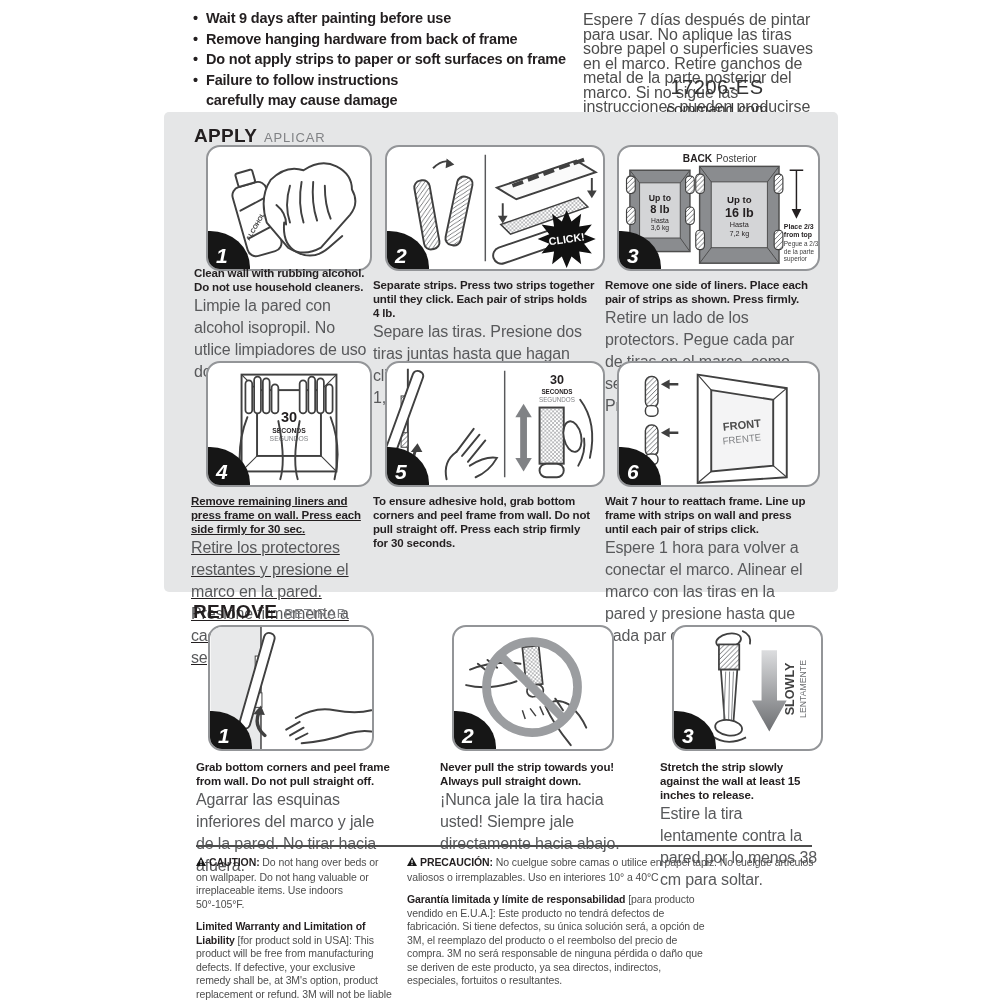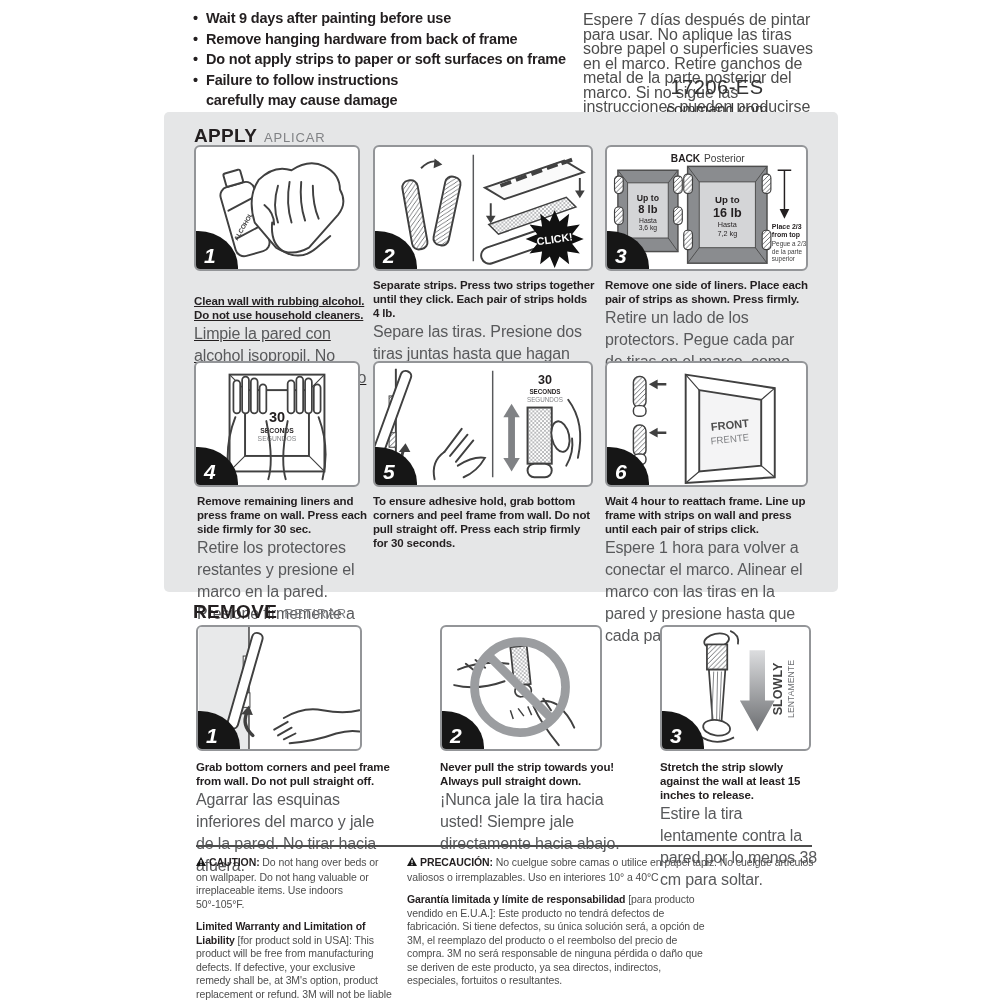--- a/index.html
+++ b/index.html
@@ -11,21 +11,21 @@
   .bullets li::before{content:"•";position:absolute;left:0;top:0;}
   .bullets li:last-child{max-width:238px;}
   .es-intro{position:absolute;left:583px;top:13px;width:245px;font-size:16px;line-height:14.5px;color:#4d4d4d;letter-spacing:-0.1px;}
   .code-block{position:absolute;left:608px;top:76px;width:218px;text-align:center;color:#333;}
   .code-block .code{font-size:20px;letter-spacing:0.5px;}
   .code-block .site{font-size:15.5px;margin-top:1px;}
   
   .apply-section{position:absolute;left:164px;top:112px;width:674px;height:480px;background:#e5e6e7;border-radius:5px;}
   .sec-head{position:absolute;font-size:19px;font-weight:800;letter-spacing:0.3px;color:#231f20;}
   .sec-head .sub{font-size:13px;font-weight:normal;color:#808285;margin-left:7px;letter-spacing:0.8px;}
-  .panel{position:absolute;background:#fff;border:2px solid #939598;border-radius:6px;overflow:hidden;box-sizing:border-box;}
+  .panel{position:absolute;background:#fff;border:2px solid #939598;border-radius:14px;overflow:hidden;box-sizing:border-box;margin-left:12px;}
   .panel svg{position:absolute;left:0;top:0;width:100%;height:100%;}
   .badge{position:absolute;left:0;bottom:0;width:42px;height:38px;background:#161616;border-top-right-radius:95% 95%;}
   .badge span{position:absolute;left:8px;bottom:1px;color:#fff;font-size:21px;font-weight:bold;font-style:italic;}
   .cap{position:absolute;letter-spacing:-0.15px;}
   .cap .en{display:block;font-weight:bold;font-size:11.5px;line-height:14px;color:#231f20;}
   .cap .es{display:block;font-size:16px;line-height:22px;color:#58595b;margin-top:1px;}
   
   .rule{position:absolute;left:196px;top:845px;width:616px;height:2px;background:#4d4d4d;}
   .legal{font-size:10.5px;line-height:13.5px;color:#4d4d4d;letter-spacing:-0.1px;}
   .legal b{color:#231f20;}
@@ -160,21 +160,21 @@
         <text x="169" y="93" font-size="7.2" font-weight="bold" fill="#231f20">from top</text>
         <text x="169" y="102" font-size="6.6" fill="#404040">Pegue a 2/3</text>
         <text x="169" y="110" font-size="6.6" fill="#404040">de la parte</text>
         <text x="169" y="118" font-size="6.6" fill="#404040">superior</text>
       </svg>
       <div class="badge">
           <span>3</span>
         </div>
     </div>
 
-    <div class="cap" style="left:30px;top:182px;width:180px;text-decoration:underline;">
+    <div class="cap" style="left:30px;top:154px;width:180px;">
       <span class="en">Clean wall with rubbing alcohol. Do not use household cleaners.</span>
       <span class="es">Limpie la pared con alcohol isopropil. No utlice limpiadores de uso doméstico.</span>
     </div>
     <div class="cap" style="left:209px;top:166px;width:222px;">
       <span class="en">Separate strips. Press two strips together until they click. Each pair of strips holds 4 lb.</span>
       <span class="es">Separe las tiras. Presione dos tiras juntas hasta que hagan clic. Cada par de tiras sostiene 1,8 kg.</span>
     </div>
     <div class="cap" style="left:441px;top:166px;width:205px;">
       <span class="en">Remove one side of liners. Place each pair of strips as shown. Press firmly.</span>
       <span class="es">Retire un lado de los protectors. Pegue cada par de tiras en el marco, como se muestra en la figura. Presione con firmeza.</span>
@@ -254,29 +254,29 @@
         <polygon points="94,28 158,38 158,106 94,112" fill="#f4f4f5" stroke="#404040" stroke-width="2"></polygon>
         <path d="M80,12 L94,28 M172,26 L158,38 M172,118 L158,106 M80,124 L94,112" stroke="#404040" stroke-width="1.2"></path>
         <text x="126" y="68" text-anchor="middle" transform="rotate(-6 126 68)" font-size="11.5" font-weight="bold" fill="#4d4d4d">FRONT</text>
         <text x="126" y="82" text-anchor="middle" transform="rotate(-6 126 82)" font-size="10" fill="#808285">FRENTE</text>
       </svg>
       <div class="badge">
           <span>6</span>
         </div>
     </div>
 
-    <div class="cap" style="left:33px;top:382px;width:180px;">
+    <div class="cap" style="left:27px;top:382px;width:180px;text-decoration:underline;">
       <span class="en">Remove remaining liners and press frame on wall. Press each side firmly for 30 sec.</span>
       <span class="es">Retire los protectores restantes y presione el marco en la pared. Presione firmemente a cada lado por 30 segundos.</span>
     </div>
     <div class="cap" style="left:209px;top:382px;width:222px;">
       <span class="en">To ensure adhesive hold, grab bottom corners and peel frame from wall. Do not pull straight off. Press each strip firmly for 30 seconds.</span>
     </div>
     <div class="cap" style="left:441px;top:382px;width:205px;">
-      <span class="en">Wait 4 hour to reattach frame. Line up frame with strips on wall and press until each pair of strips click.</span>
+      <span class="en">Wait 7 hour to reattach frame. Line up frame with strips on wall and press until each pair of strips click.</span>
       <span class="es">Espere 1 hora para volver a conectar el marco. Alinear el marco con las tiras en la pared y presione hasta que cada par de tiras hagan clic.</span>
     </div>
   </div>
 
   <div class="sec-head" style="left:193px;top:601px;">
     <span>REMOVE</span><span class="sub">RETIRAR</span>
   </div>
 
   <div class="panel" style="left:196px;top:625px;width:166px;height:126px;">
     <svg viewBox="0 0 166 126">

